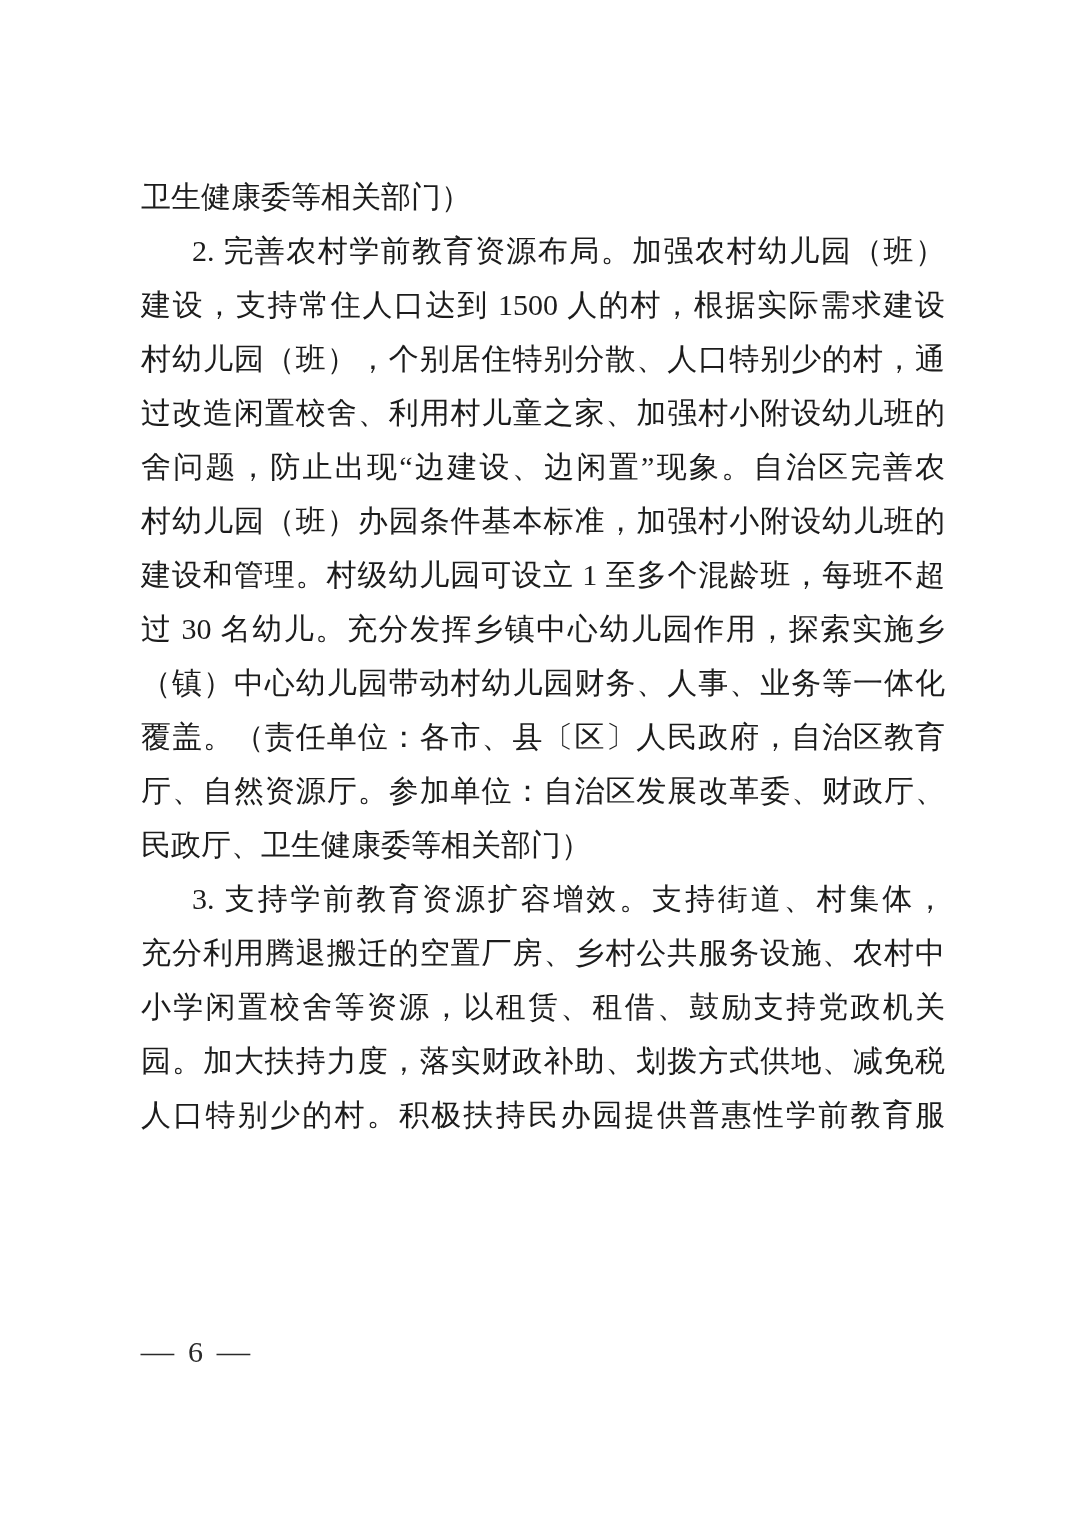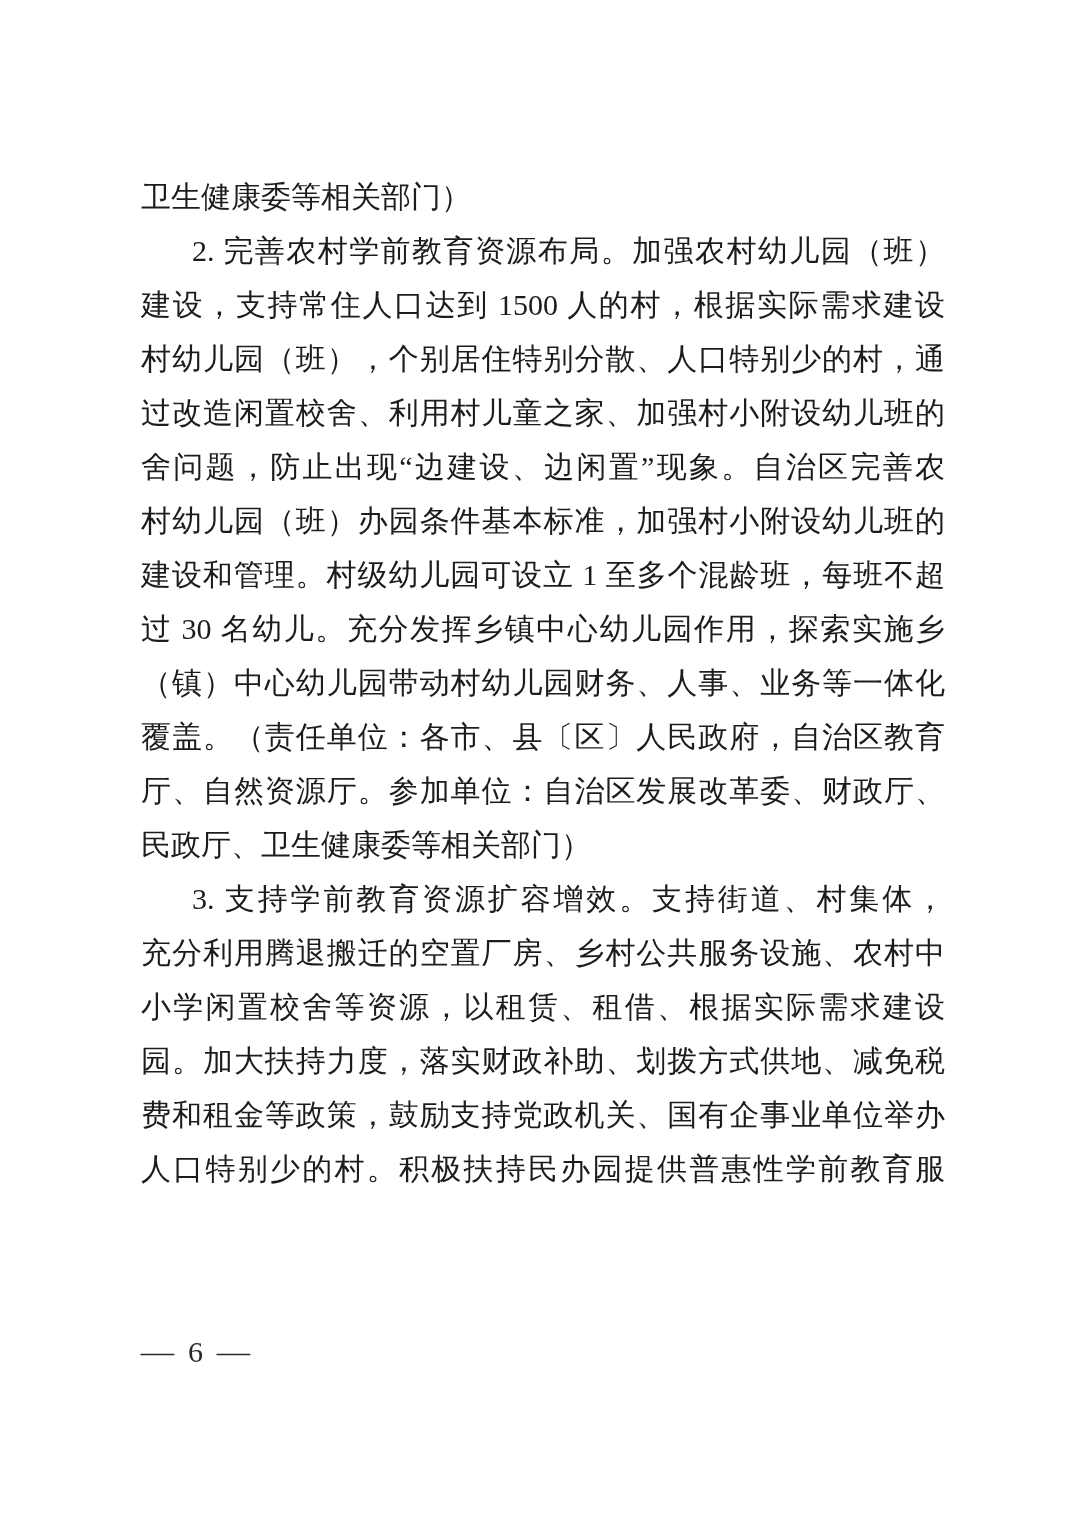--- a/index.html
+++ b/index.html
@@ -75,22 +75,21 @@
     <div class="line">舍问题，防止出现“边建设、边闲置”现象。自治区完善农</div>
     <div class="line">村幼儿园（班）办园条件基本标准，加强村小附设幼儿班的</div>
     <div class="line">建设和管理。村级幼儿园可设立 1 至多个混龄班，每班不超</div>
     <div class="line">过 30 名幼儿。充分发挥乡镇中心幼儿园作用，探索实施乡</div>
     <div class="line">（镇）中心幼儿园带动村幼儿园财务、人事、业务等一体化</div>
     <div class="line">覆盖。（责任单位：各市、县〔区〕人民政府，自治区教育</div>
     <div class="line">厅、自然资源厅。参加单位：自治区发展改革委、财政厅、</div>
     <div class="line short">民政厅、卫生健康委等相关部门）</div>
     <div class="line indent">3. 支持学前教育资源扩容增效。支持街道、村集体，</div>
     <div class="line">充分利用腾退搬迁的空置厂房、乡村公共服务设施、农村中</div>
-    <div class="line">小学闲置校舍等资源，以租赁、租借、根据实际需求建设</div>
+    <div class="line">小学闲置校舍等资源，以租赁、租借、鼓励支持党政机关</div>
     <div class="line">园。加大扶持力度，落实财政补助、划拨方式供地、减免税</div>
-    <div class="line">费和租金等政策，鼓励支持党政机关、国有企事业单位举办</div>
     <div class="line">人口特别少的村。积极扶持民办园提供普惠性学前教育服</div>
   </div>
 
   <div class="footer">
     <span class="dash">—</span><span class="num">6</span><span class="dash">—</span>
   </div>
 </div>
 
 </body></html>

